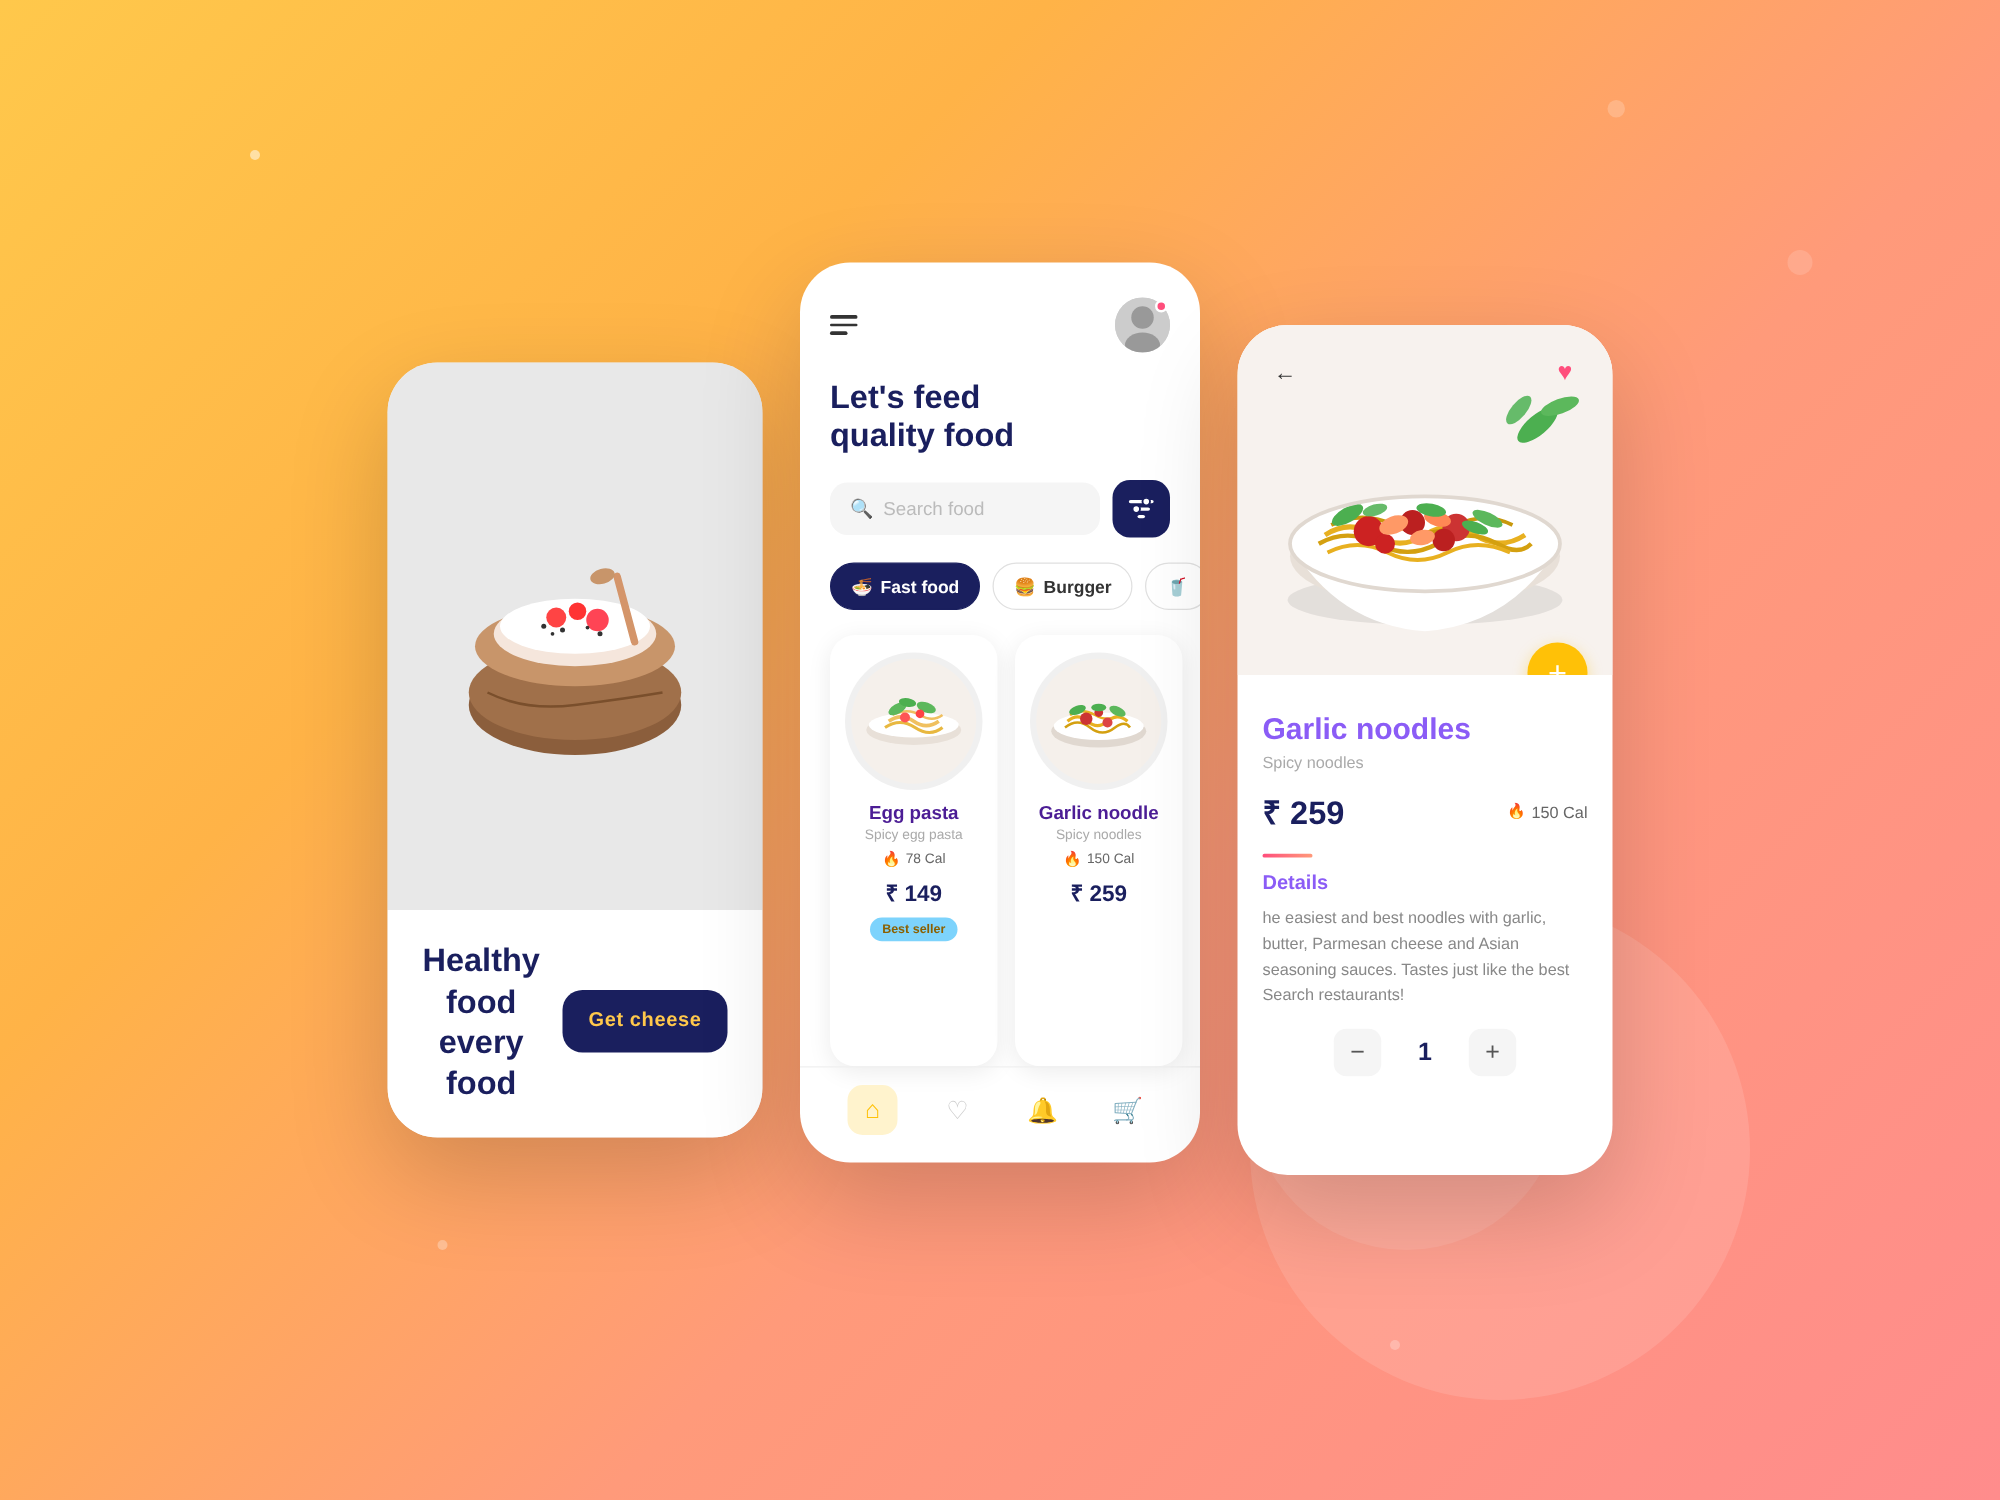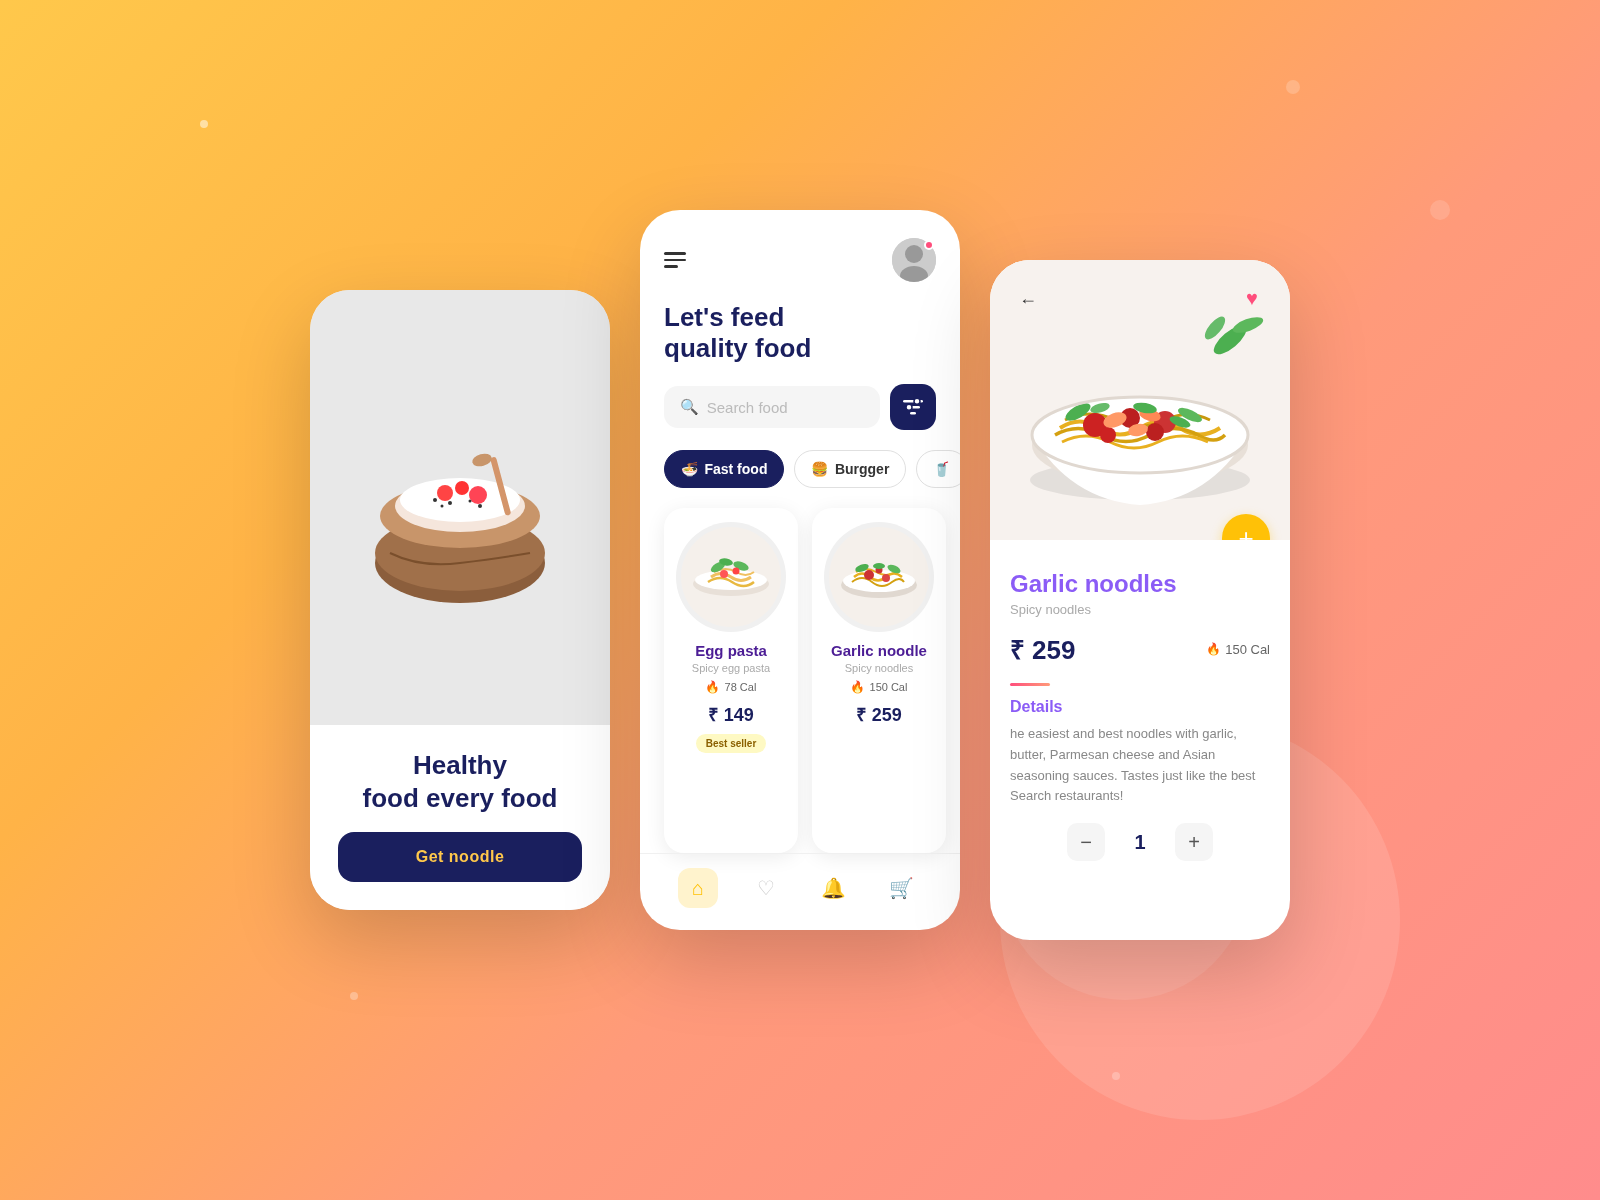--- a/index.html
+++ b/index.html
@@ -72,21 +72,21 @@
     
     .coconut-bowl {
       width: 220px;
       height: 220px;
     }
     .phone1-bottom {
       width: 100%;
       padding: 24px 28px 28px;
       background: #fff;
       display: flex;
-      flex-direction: column;
+      flex-direction: row;
       align-items: center;
       gap: 18px;
     }
     .phone1-title {
       font-size: 26px;
       font-weight: 800;
       color: #1a1f5e;
       text-align: center;
       line-height: 1.25;
     }
@@ -272,21 +272,21 @@
       margin-bottom: 8px;
     }
     .flame-icon { color: #FF6B4A; font-size: 12px; }
     .food-card-price {
       font-size: 18px;
       font-weight: 700;
       color: #1a1f5e;
       margin-bottom: 8px;
     }
     .best-seller-badge {
-      background: #fef9c3;
+      background: #7dd3fc;
       color: #8B6000;
       font-size: 10px;
       font-weight: 700;
       padding: 4px 10px;
       border-radius: 20px;
     }
     
     .bottom-nav {
       padding: 14px 24px 22px;
       display: flex;
@@ -476,21 +476,21 @@
 
         <rect x="140" y="60" width="6" height="60" rx="3" fill="#D4956A" transform="rotate(-15,140,60)"></rect>
         <ellipse cx="132" cy="62" rx="10" ry="6" fill="#C8956A" transform="rotate(-15,132,62)"></ellipse>
       </svg>
     </div>
     <div class="phone1-bottom">
       <div class="phone1-title">
         <span>Healthy</span><br>
         <span>food every food</span>
       </div>
-      <button class="get-started-btn">Get noodle</button>
+      <button class="get-started-btn">Get cheese</button>
     </div>
   </div>
 
   <div class="phone phone2">
     <div class="phone2-header">
       <div class="hamburger-icon">
         <span></span>
         <span></span>
         <span style="width:14px;"></span>
       </div>

